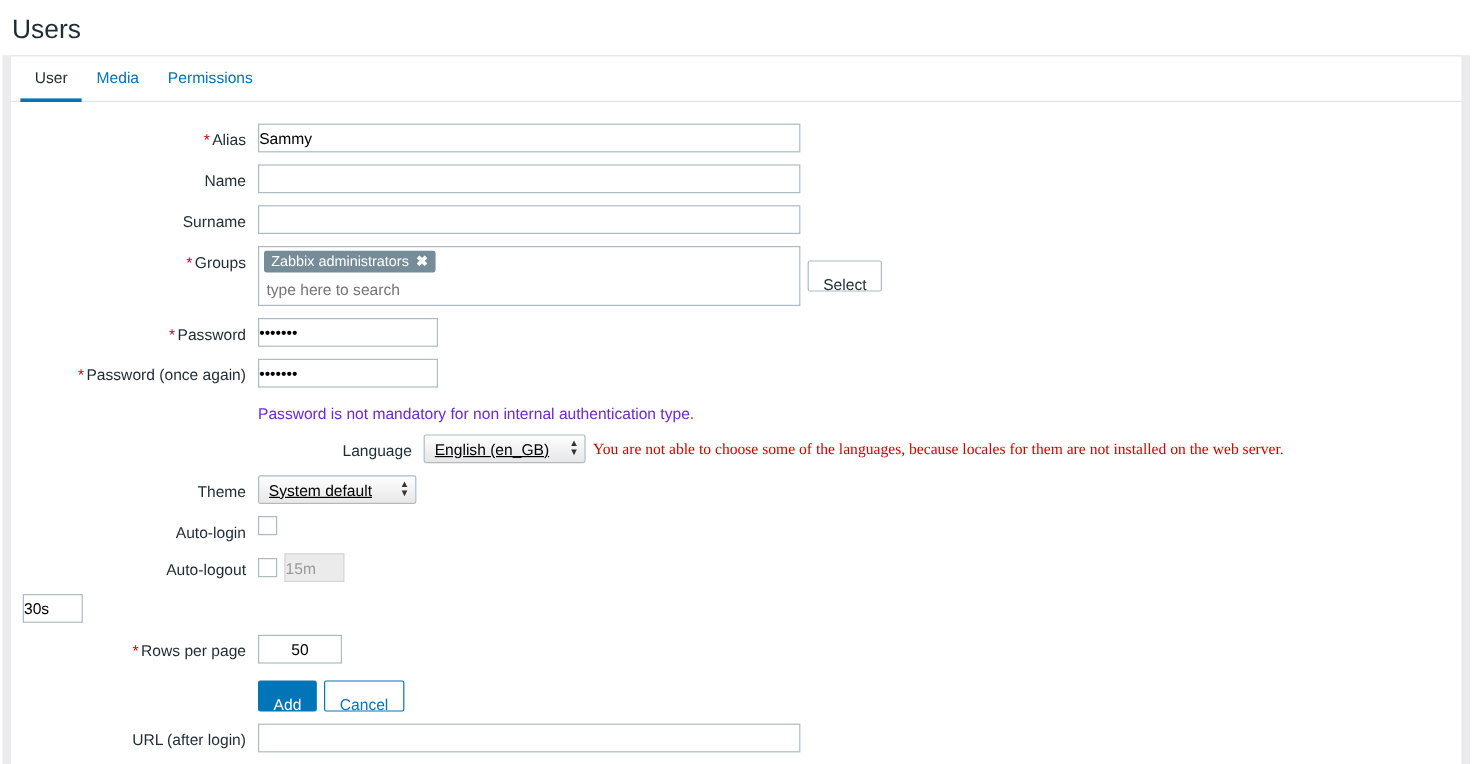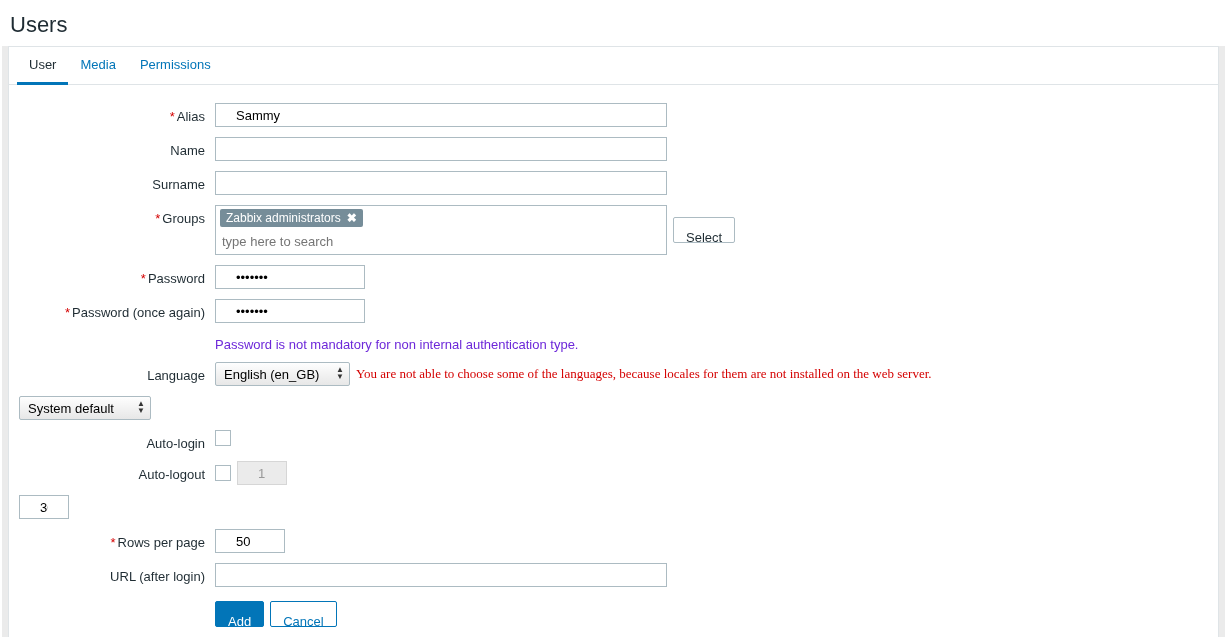--- a/index.html
+++ b/index.html
@@ -61,28 +61,28 @@
       flex-wrap: wrap;
       gap: 6px;
     }
     .req {
       color: #d40000;
       margin-right: 2px;
     }
     input[type="text"], input[type="password"] {
       border: 1px solid #acbbc2;
       height: 24px;
-      padding: 2px 20px;
+      padding: 2px 0;
       font-size: 13px;
       background: #fff;
     }
     input.wide { width: 452px; }
     input.medium { width: 150px; }
     input.small { width: 50px; }
-    input.small-right { width: 70px; text-align: left; }
+    input.small-right { width: 70px; text-align: center; }
     input.disabled-input {
       background: #ebebeb;
       border: 1px solid #d6d6d6;
       color: #999;
     }
     .multiselect {
       width: 452px;
       border: 1px solid #acbbc2;
       padding: 3px 4px;
     }
@@ -137,20 +137,21 @@
     .select {
       appearance: none;
       -webkit-appearance: none;
       border: 1px solid #acbbc2;
       height: 24px;
       padding: 2px 22px 2px 8px;
       font-size: 13px;
       background: linear-gradient(#fefefe, #e7e7e7);
       border-radius: 2px;
       cursor: pointer;
+      text-decoration: underline;
     }
     .select-arrows {
       position: absolute;
       right: 6px;
       top: 4px;
       pointer-events: none;
       font-size: 8px;
       line-height: 7px;
       color: #333;
     }
@@ -165,21 +166,21 @@
       font-family: Liberation Serif, serif;
     }
     .checkbox {
       width: 16px;
       height: 16px;
       border: 1px solid #acbbc2;
       background: #fff;
       display: inline-block;
       cursor: pointer;
     }
-    .form-row.extra-top { margin-top: 2px; }
+    .form-row.extra-top { margin-top: 2px; justify-content: center; }
     .button-row { margin-top: 14px; }
   </style>
 </head>
 <body>
 
 <h1 class="page-title">Users</h1>
 
 <div class="panel-wrap">
   <div class="tabs-container">
 
@@ -254,20 +255,21 @@
             <select class="select" style="width:135px">
               <option>English (en_GB)</option>
             </select>
             <span class="select-arrows">▲<br>▼</span>
           </span>
           <span class="warn-text">You are not able to choose some of the languages, because locales for them are not installed on the web server.</span>
         </div>
       </div>
 
       <div class="form-row">
+        <div class="label-cell">Theme</div>
         <div class="field-cell">
           <span class="select-wrap">
             <select class="select" style="width:132px">
               <option>System default</option>
             </select>
             <span class="select-arrows">▲<br>▼</span>
           </span>
         </div>
       </div>
 
@@ -292,30 +294,30 @@
         </div>
       </div>
 
       <div class="form-row">
         <div class="label-cell"><span class="req">*</span><span>Rows per page</span></div>
         <div class="field-cell">
           <input type="text" class="small-right" value="50" style="">
         </div>
       </div>
 
-      <div class="form-row">
-        <div class="label-cell">URL (after login)</div>
-        <div class="field-cell">
-          <input type="text" class="wide" value="" style="">
-        </div>
-      </div>
-
       <div class="form-row button-row">
         <div class="label-cell"></div>
         <div class="field-cell">
           <button class="btn btn-primary">Add</button>
           <button class="btn btn-link">Cancel</button>
+        </div>
+      </div>
+
+      <div class="form-row">
+        <div class="label-cell">URL (after login)</div>
+        <div class="field-cell">
+          <input type="text" class="wide" value="" style="">
         </div>
       </div>
 
     </div>
   </div>
 </div>
 
 </body></html>

